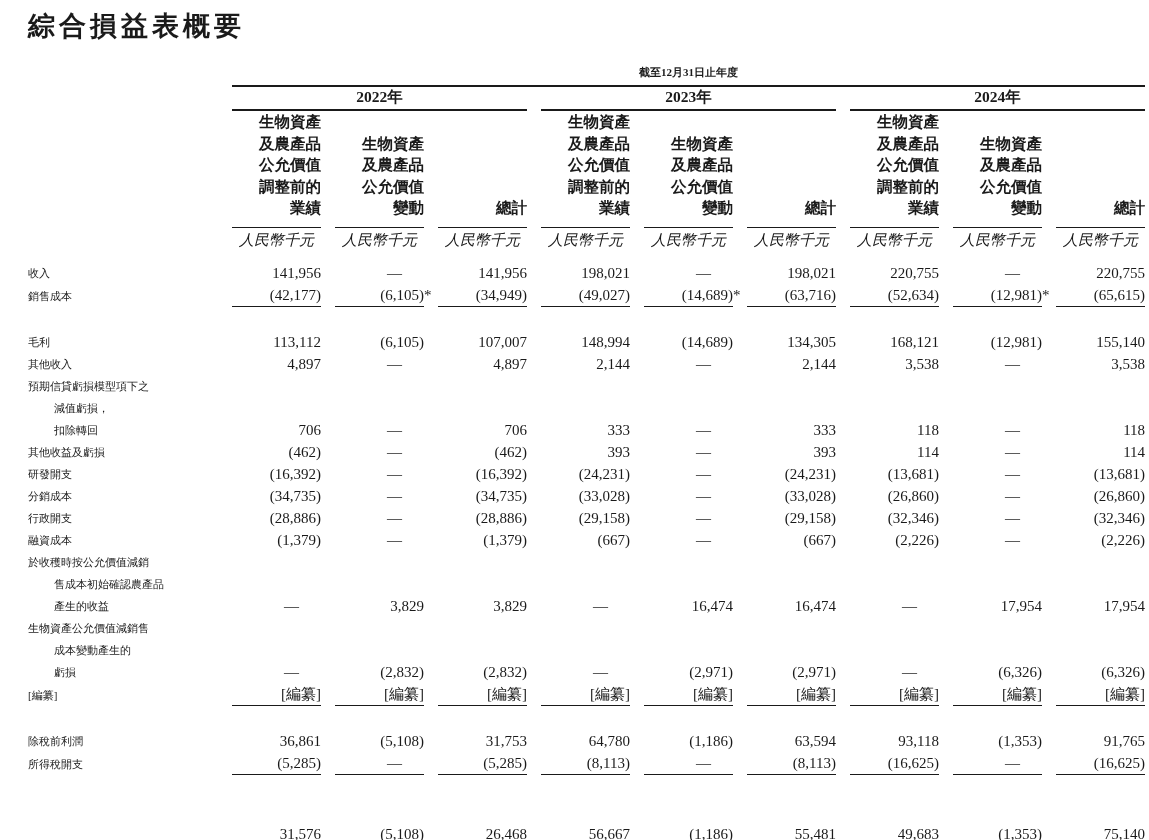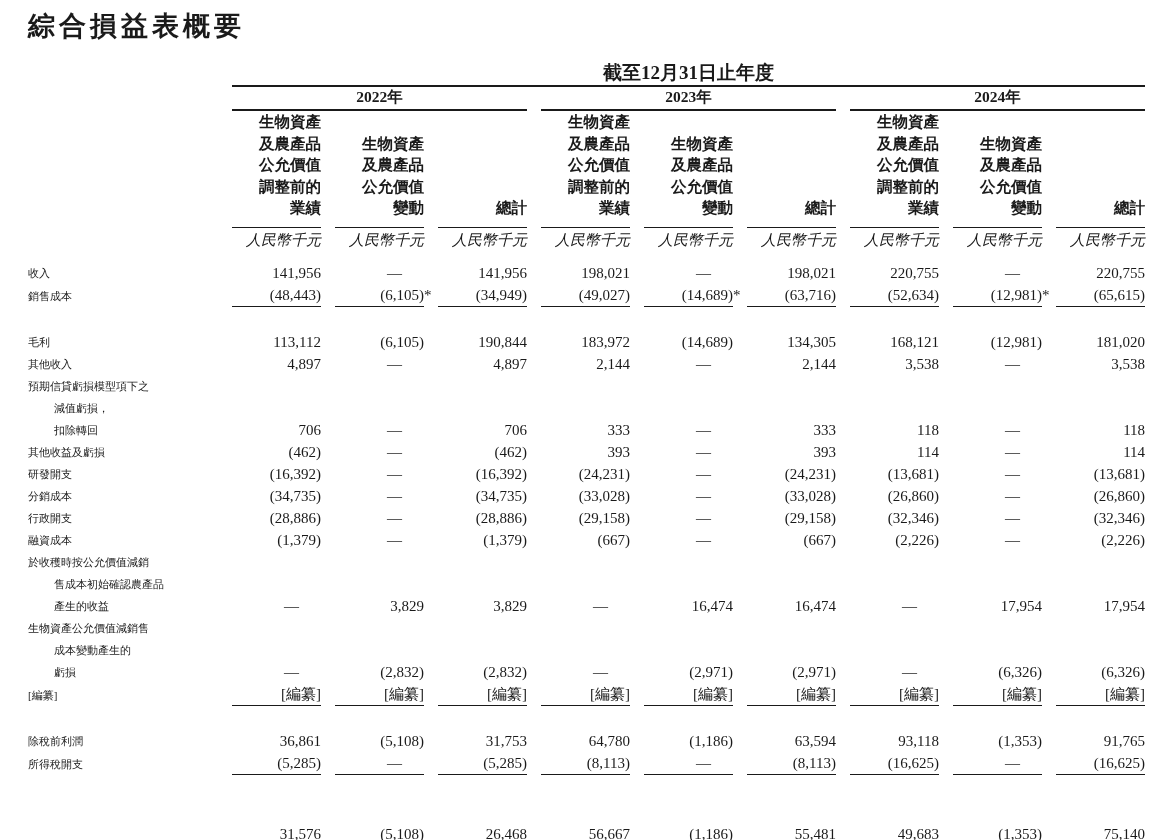--- a/index.html
+++ b/index.html
@@ -24,32 +24,32 @@
     table-layout: fixed;
     width: 1117px;
   }
   col.c-label { width: 190px; }
   col.c-val   { width: 103px; }
   th, td { padding: 0; vertical-align: bottom; font-weight: normal; }
   .vpad { padding-left: 14px; }
 
   
   .pv {
-    text-align: center; font-weight: bold; font-size: 19px;
+    text-align: center; font-weight: bold; font-size: 11px;
     line-height: 21px; padding-bottom: 2px;
     border-bottom: 2.4px solid #1a1a1a;
   }
   .yv {
     text-align: center; font-weight: bold; font-size: 15.5px;
     line-height: 20px; padding-bottom: 2px;
     border-bottom: 2.4px solid #1a1a1a;
   }
   .cv { border-bottom: 1.8px solid #1a1a1a; padding-bottom: 8px; }
   .cv .hl { line-height: 21.5px; text-align: right; font-weight: bold; font-size: 15.5px; }
-  .uv { font-style: italic; font-size: 15px; line-height: 21px; text-align: right; padding-top: 2px; }
+  .uv { font-style: italic; font-size: 15px; line-height: 21px; text-align: center; padding-top: 2px; }
 
   
   td.lbl div { line-height: 22px; font-size: 11px; text-align: left; white-space: nowrap; }
   td.lbl div.ind { padding-left: 26px; }
   td.num .v { line-height: 22px; font-size: 15px; text-align: right; position: relative; white-space: nowrap; }
   tr.bold td.lbl div, tr.bold td.num .v { font-weight: normal; }
   tr.u td.num .v { border-bottom: 1.6px solid #1a1a1a; }
   tr.du td.num .v {
     padding-bottom: 15px;
     background-image: linear-gradient(#1a1a1a,#1a1a1a), linear-gradient(#1a1a1a,#1a1a1a);
@@ -235,21 +235,21 @@
           </td>
           <td class="vpad num">
             <div class="v">220,755</div>
           </td>
         </tr>
         <tr class="u ">
           <td class="lbl">
             <div>銷售成本</div>
           </td>
           <td class="vpad num">
-            <div class="v">(48,443)</div>
+            <div class="v">(42,177)</div>
           </td>
           <td class="vpad num">
             <div class="v"><span>(6,105)</span><span class="star">*</span></div>
           </td>
           <td class="vpad num">
             <div class="v">(34,949)</div>
           </td>
           <td class="vpad num">
             <div class="v">(49,027)</div>
           </td>
@@ -276,39 +276,39 @@
           <td class="lbl">
             <div>毛利</div>
           </td>
           <td class="vpad num">
             <div class="v">113,112</div>
           </td>
           <td class="vpad num">
             <div class="v">(6,105)</div>
           </td>
           <td class="vpad num">
-            <div class="v">190,844</div>
-          </td>
-          <td class="vpad num">
-            <div class="v">183,972</div>
+            <div class="v">107,007</div>
+          </td>
+          <td class="vpad num">
+            <div class="v">148,994</div>
           </td>
           <td class="vpad num">
             <div class="v">(14,689)</div>
           </td>
           <td class="vpad num">
             <div class="v">134,305</div>
           </td>
           <td class="vpad num">
             <div class="v">168,121</div>
           </td>
           <td class="vpad num">
             <div class="v">(12,981)</div>
           </td>
           <td class="vpad num">
-            <div class="v">181,020</div>
+            <div class="v">155,140</div>
           </td>
         </tr>
         <tr class="">
           <td class="lbl">
             <div>其他收入</div>
           </td>
           <td class="vpad num">
             <div class="v">4,897</div>
           </td>
           <td class="vpad num">

